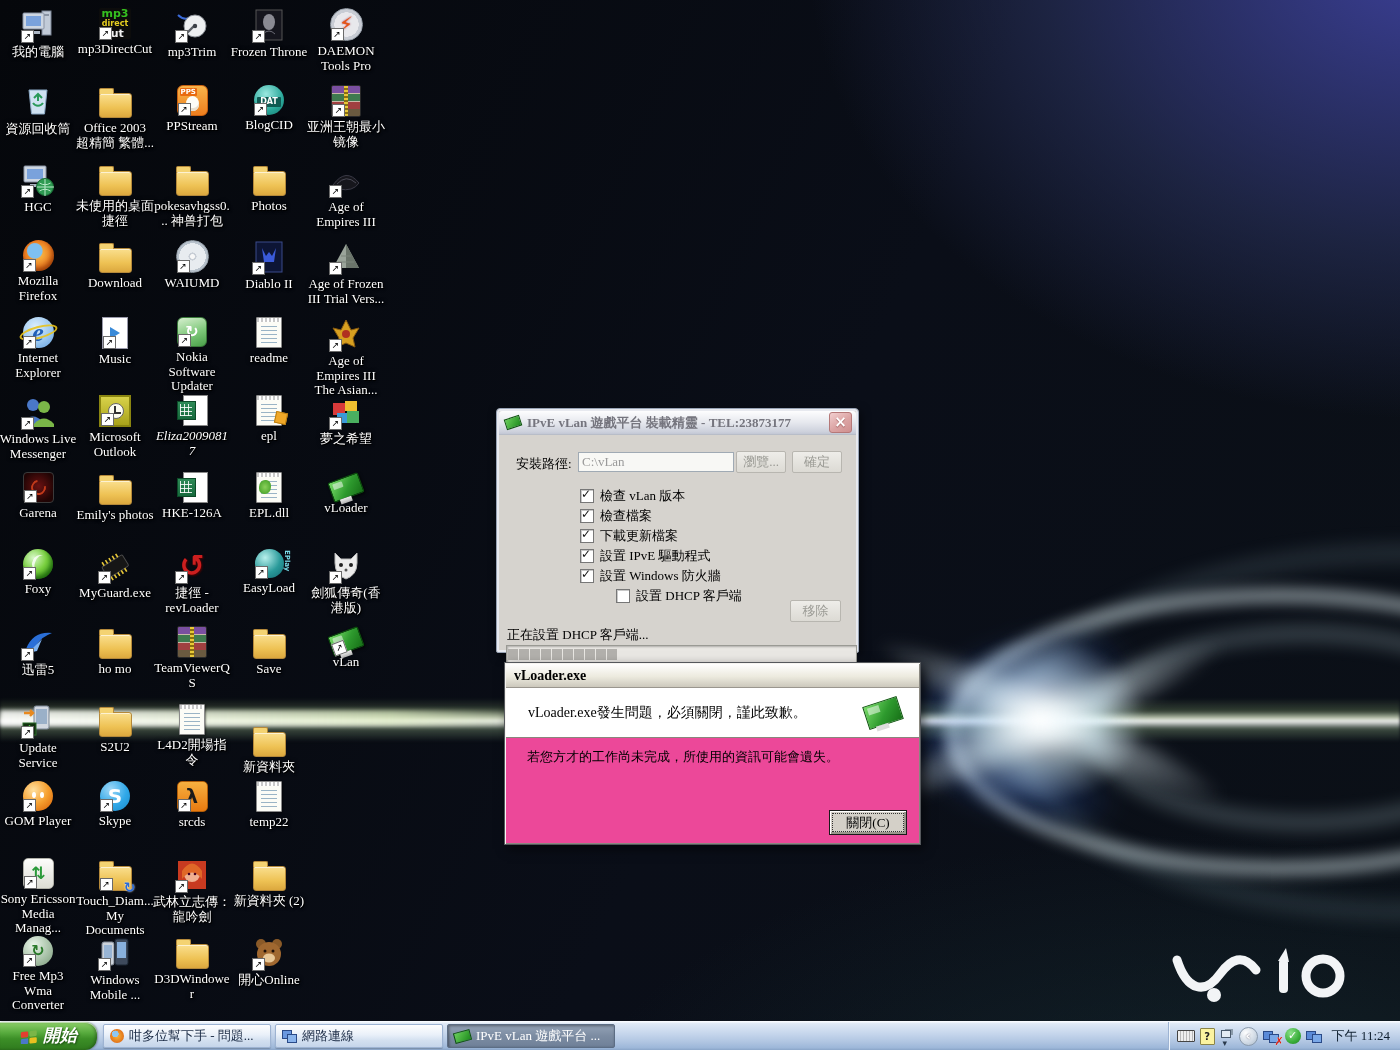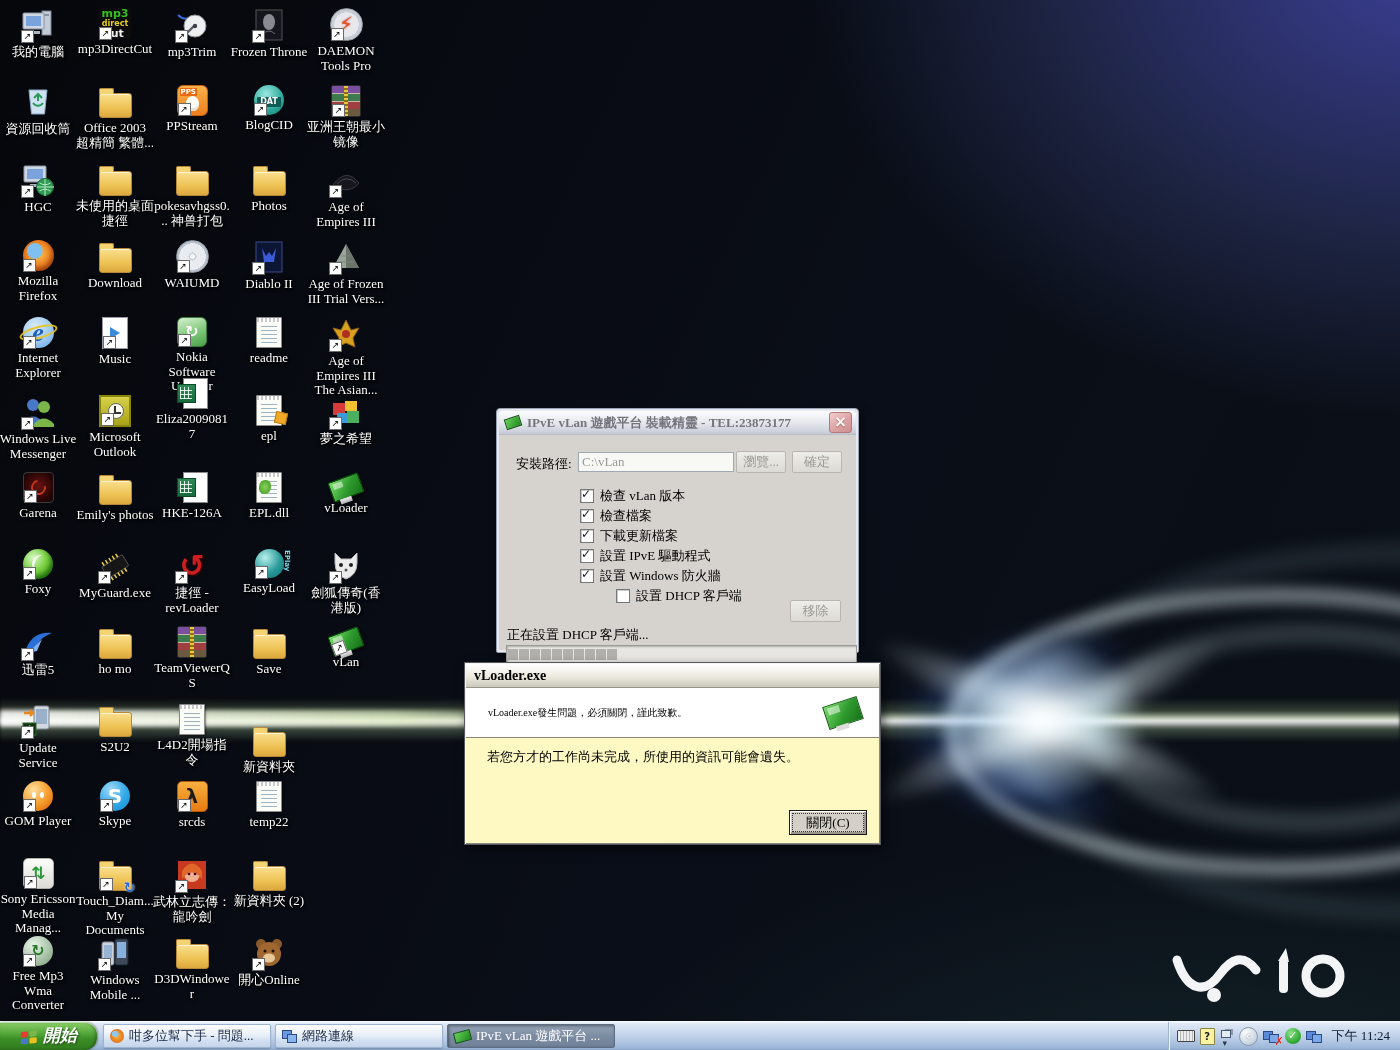--- a/index.html
+++ b/index.html
@@ -142,26 +142,26 @@
   #cb-list{position:absolute;left:80px;top:0;right:0;height:100%;}
   .cbrow{position:absolute;left:0;height:18px;display:flex;align-items:center;gap:6px;}
   .cb{width:12px;height:12px;background:#fff;border:1px solid #777;box-shadow:inset 1px 1px 0 #c8c8c8;position:relative;flex:none;}
   .cb.checked::after{content:"✓";position:absolute;left:0px;top:-3px;font:bold 12px/14px "DejaVu Sans",sans-serif;color:#111;}
   .d1-status{position:absolute;left:7px;top:191px;}
   #progress{position:absolute;left:6px;top:210px;width:347px;height:15px;background:#e9e7e3;border:1px solid #9a9a94;
      box-shadow:inset 1px 1px 2px rgba(0,0,0,.25);display:flex;align-items:center;gap:1px;padding:1px;}
   .seg{width:10px;height:11px;background:#b2b0ac;flex:none;}
 
   
-  #dlg2{position:absolute;left:464px;top:662px;width:415px;height:181px;z-index:6;background:#fef9c3;
+  #dlg2{position:absolute;left:504px;top:662px;width:415px;height:181px;z-index:6;background:#ec4899;
      border:1px solid #55585c;box-shadow:inset 1px 1px 0 #f6f4f0, inset -1px -1px 0 #8a8880, 3px 4px 10px rgba(0,0,0,.55);}
   .d2-title{height:23px;margin:1px 1px 0 1px;background:linear-gradient(180deg,#ffffff,#eceade 55%,#ccc8bc);
      display:flex;align-items:center;padding-left:8px;font:bold 14px "Liberation Serif",serif;color:#000;border-bottom:1px solid #9a968e;}
   .d2-white{height:49px;background:#fff;border-bottom:1px solid #8a867c;display:flex;align-items:center;
-     padding:0 12px 0 22px;font-size:10px;margin:0 1px;}
+     padding:0 12px 0 22px;font-size:14px;margin:0 1px;}
   .d2-white .msg{flex:1;}
   .card-mid{width:34px;height:22px;transform:rotate(-18deg);background:linear-gradient(135deg,#7adf6a,#2e9a2e 55%,#177017);
      border:1px solid #0c540c;position:relative;flex:none;margin-right:6px;}
   .card-mid::before{content:"";position:absolute;bottom:-5px;left:6px;width:13px;height:5px;background:#ddd;}
   .card-mid::after{content:"";position:absolute;top:2px;left:3px;width:12px;height:7px;background:rgba(255,255,255,.5);}
   .d2-detail{padding:10px 22px;font-size:13px;}
   .d2-btn{position:absolute;right:13px;bottom:9px;width:76px;height:23px;background:#d4d0c8;border:1px solid #1a1a1a;
      box-shadow:inset 1px 1px 0 #fff, inset -2px -2px 0 #9a968c;font:13px "Liberation Serif",serif;
      display:flex;align-items:center;justify-content:center;outline:1px dotted #333;outline-offset:-4px;color:#000;}
 
@@ -433,21 +433,21 @@
         <span class="sc">↗</span>
       </div>
       <div class="lbl">Windows Live Messenger</div>
     </div>
     <div class="di" style="left: 76px; top: 395px;">
       <div class="ic ic-outlook">
         <span class="sc">↗</span>
       </div>
       <div class="lbl">Microsoft Outlook</div>
     </div>
-    <div class="di" style="left: 153px; top: 378px;">
+    <div class="di" style="left: 153px; top: 395px; font-style: italic;">
       <div class="ic ic-excel"></div>
       <div class="lbl">Eliza20090817</div>
     </div>
     <div class="di" style="left: 230px; top: 395px;">
       <div class="ic ic-notepad">
         <i class="puz"></i>
       </div>
       <div class="lbl">epl</div>
     </div>
     <div class="di" style="left: 307px; top: 395px;">

